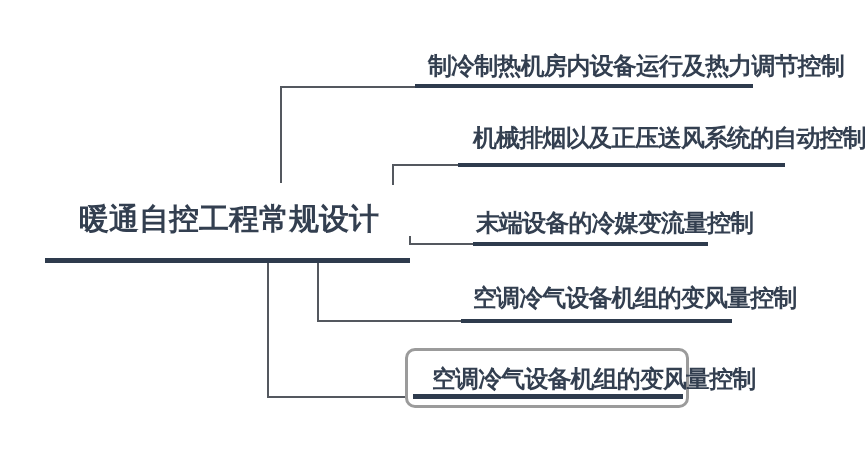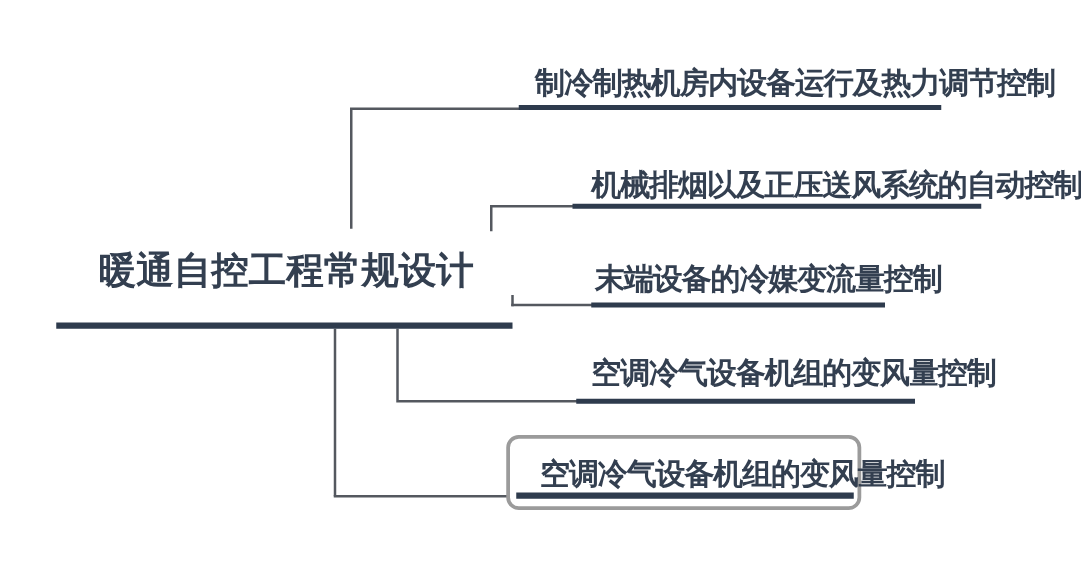--- a/index.html
+++ b/index.html
@@ -24,21 +24,20 @@
   .topic-label{
     position:absolute;
     color:var(--text);
     font-weight:bold;
     white-space:nowrap;
   }
   .central-label{
     font-size:30px;
     line-height:36px;
     letter-spacing:0px;
-    font-family:Liberation Mono, monospace;
   }
   .branch-label{
     font-size:24px;
     line-height:24px;
     letter-spacing:-0.9px;
   }
   .underline{
     position:absolute;
     background:var(--thick-line);
   }
@@ -82,21 +81,21 @@
     <div class="topic-label central-label" style="left:79px;top:201px">暖通自控工程常规设计</div>
     <div class="underline" style="left:45px;top:258px;width:365px;height:5px"></div>
   </div>
 
   <div>
     <div class="topic-label branch-label" style="left:428px;top:54px">制冷制热机房内设备运行及热力调节控制</div>
     <div class="underline" style="left:415px;top:84px;width:338px;height:4px"></div>
   </div>
 
   <div>
-    <div class="topic-label branch-label" style="left:473px;top:136px">机械排烟以及正压送风系统的自动控制</div>
+    <div class="topic-label branch-label" style="left:473px;top:126px">机械排烟以及正压送风系统的自动控制</div>
     <div class="underline" style="left:458px;top:163px;width:327px;height:4px"></div>
   </div>
 
   <div>
     <div class="topic-label branch-label" style="left:476px;top:211px">末端设备的冷媒变流量控制</div>
     <div class="underline" style="left:473px;top:242px;width:235px;height:4px"></div>
   </div>
 
   <div>
     <div class="topic-label branch-label" style="left:473px;top:286px">空调冷气设备机组的变风量控制</div>

